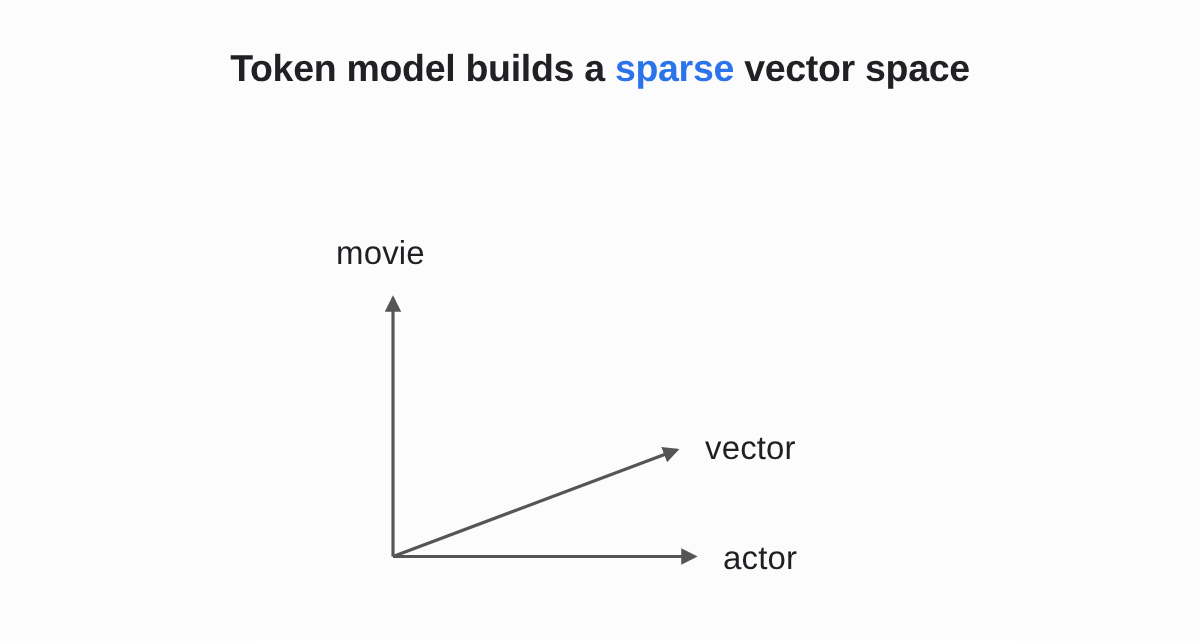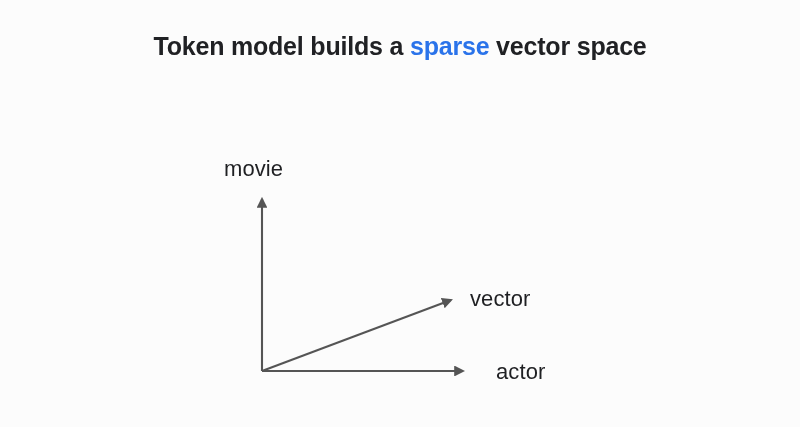--- a/index.html
+++ b/index.html
@@ -66,21 +66,21 @@
   }
   .label-movie {
     left: 224px;
     top: 156px;
   }
   .label-music {
     left: 470px;
     top: 286px;
   }
   .label-actor {
-    left: 496px;
+    left: 482px;
     top: 359px;
   }
 </style>
 </head>
 <body>
 
 <div id="slide">
 
   <div class="title-block">
     <span class="title-line"><span>Token model builds a </span><span class="hl">sparse</span><span> vector space</span></span>

